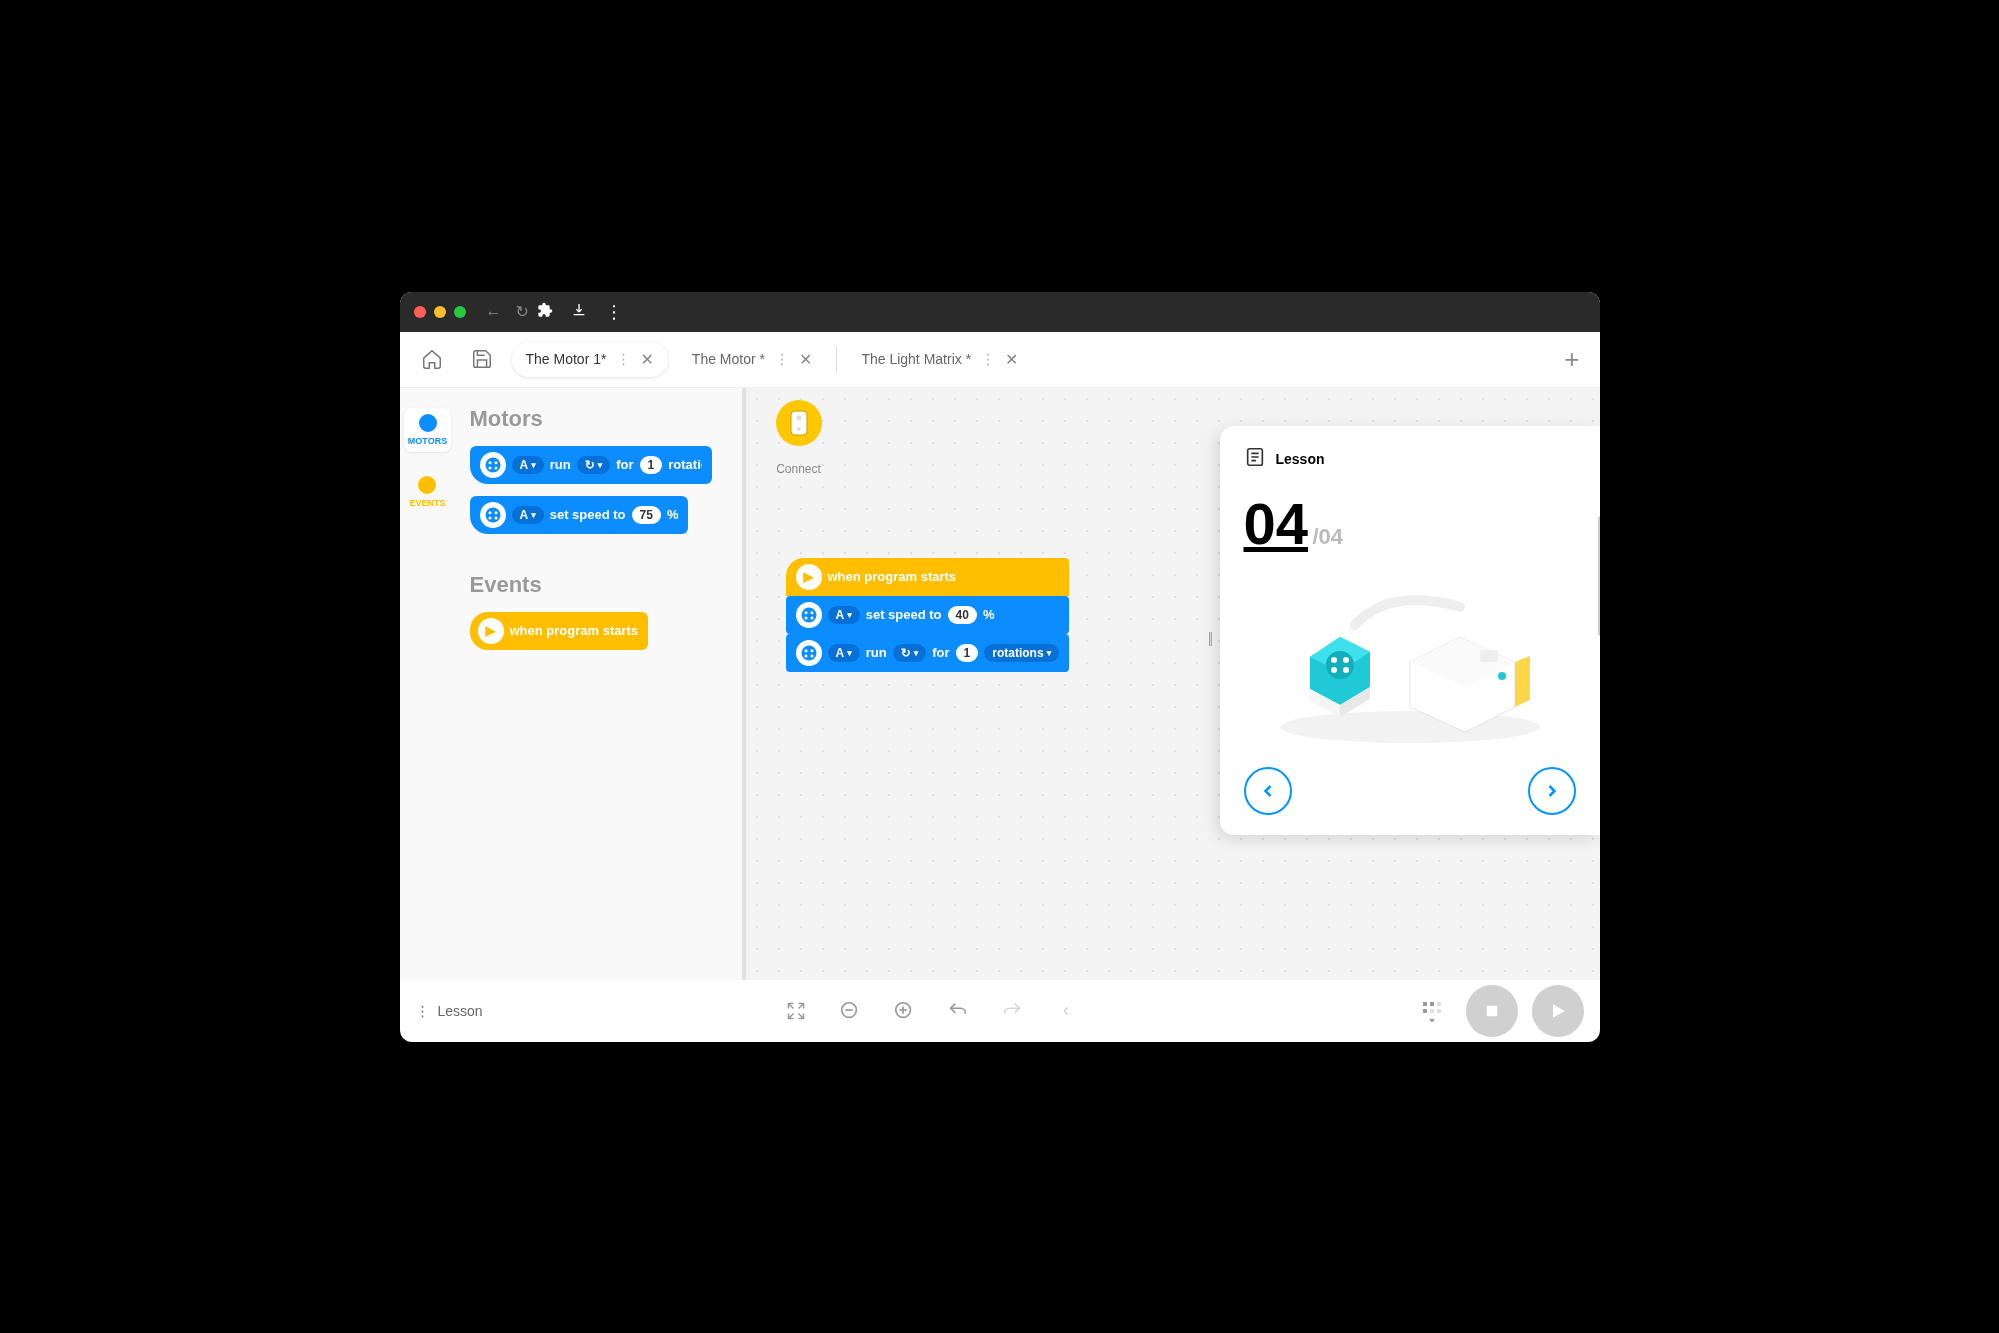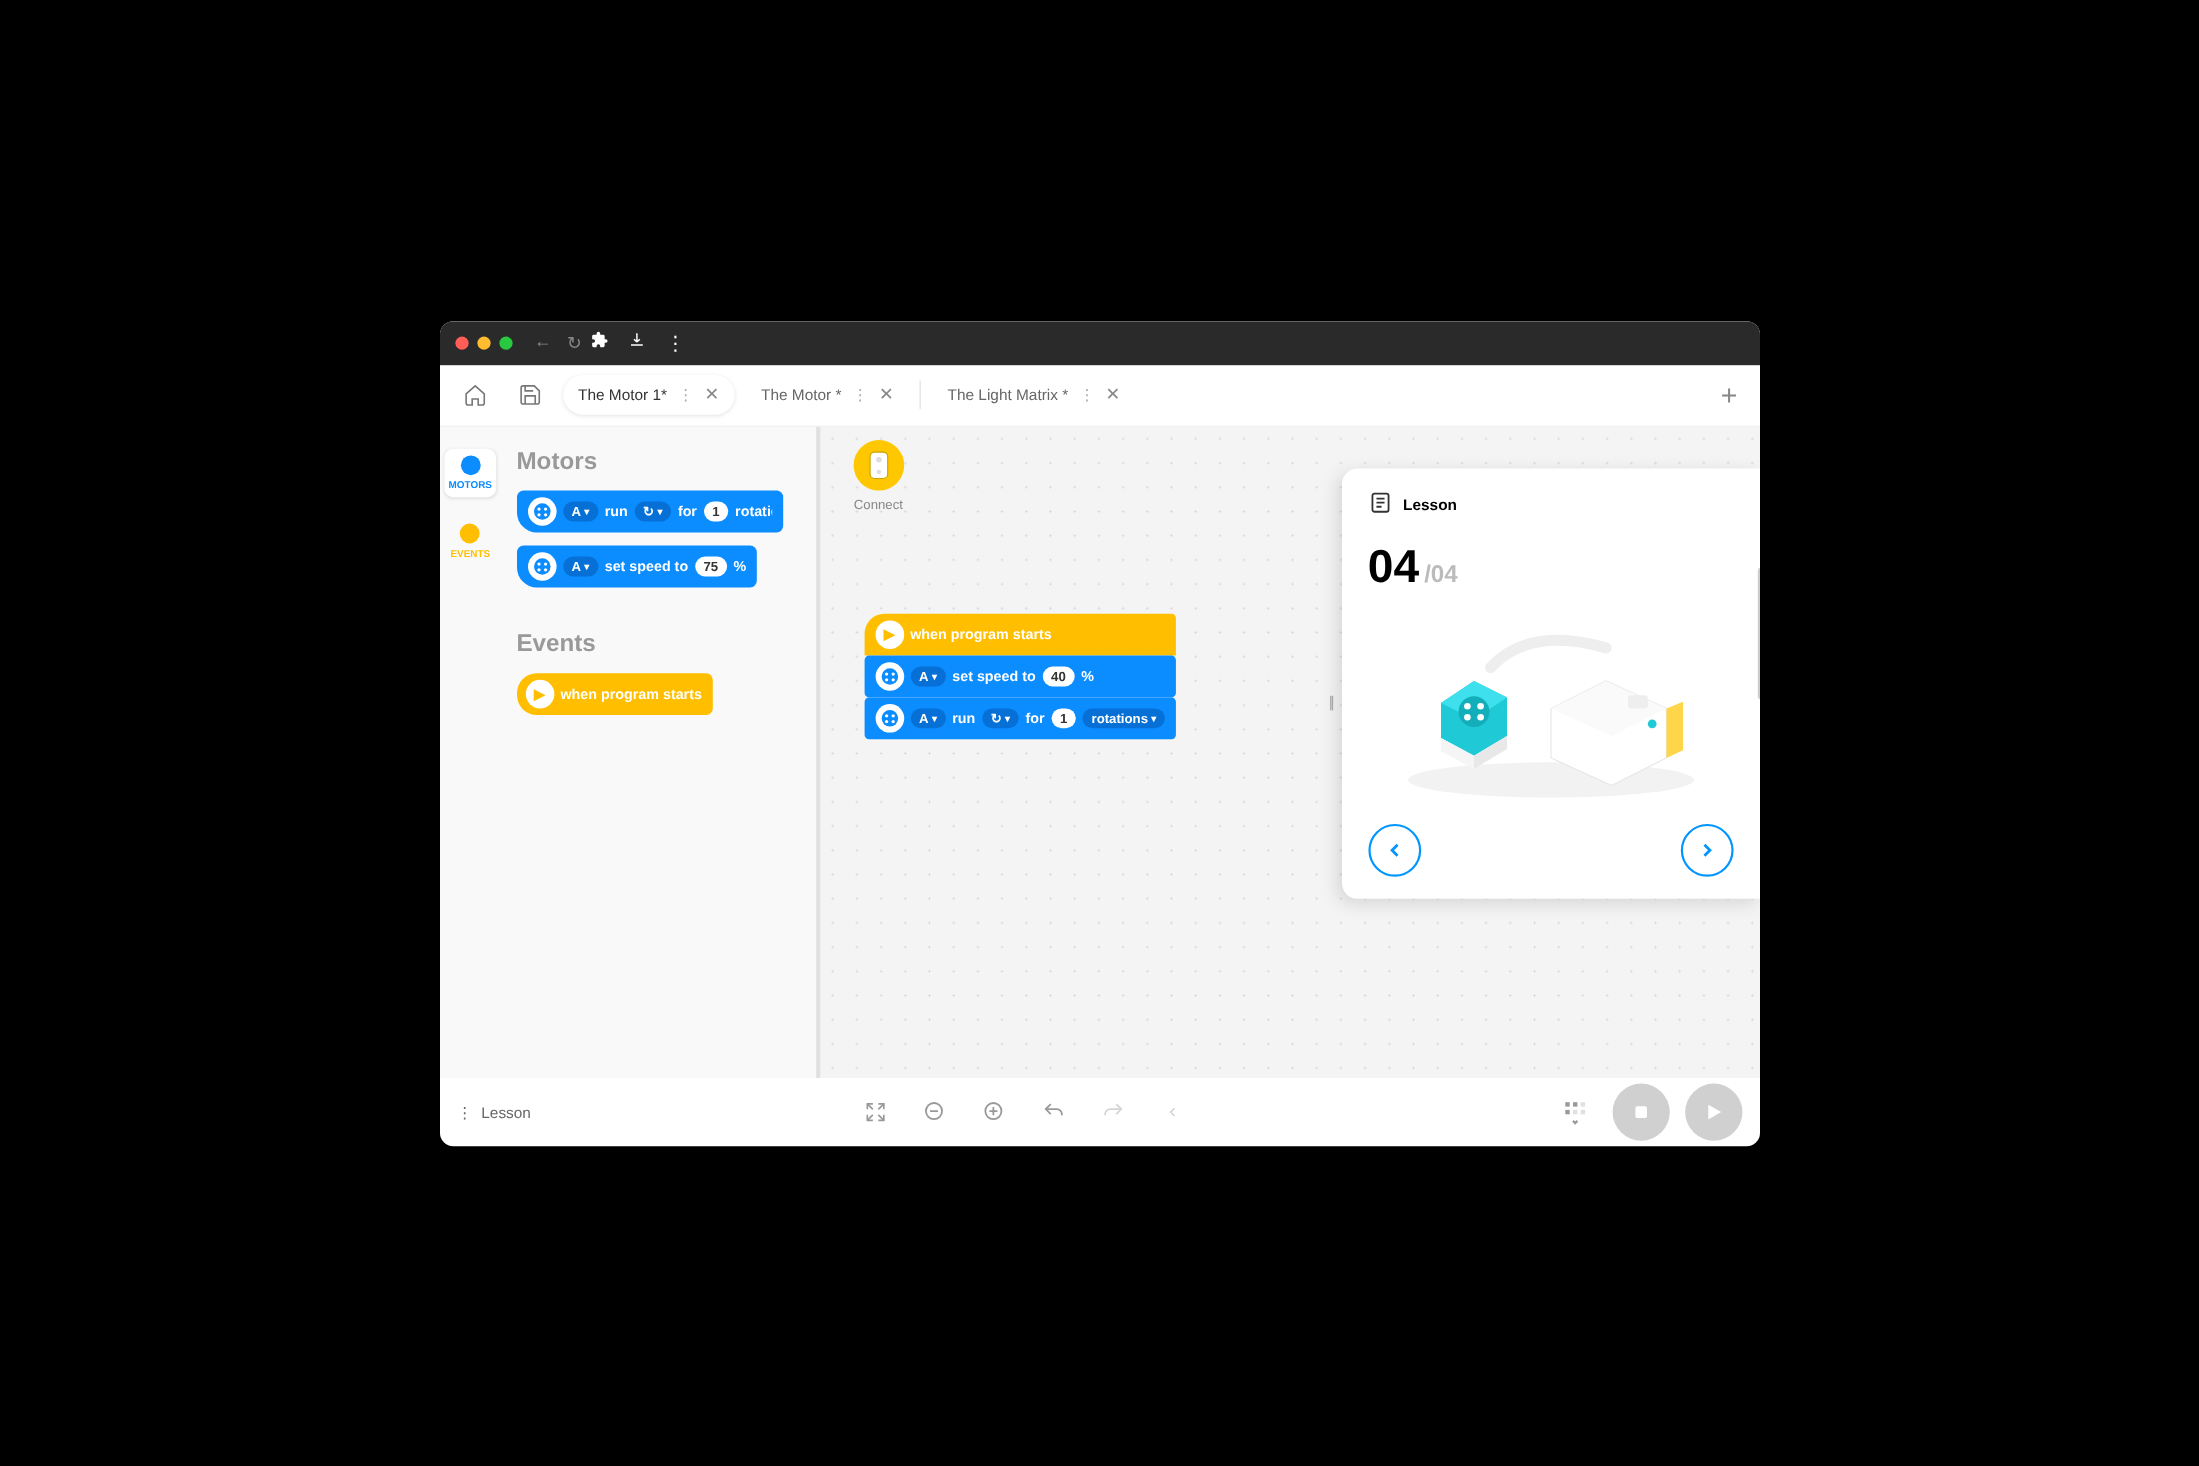--- a/index.html
+++ b/index.html
@@ -34,30 +34,30 @@
 .block { display: inline-flex; align-items: center; padding: 6px 10px; border-radius: 6px 6px 6px 18px; margin-bottom: 12px; color: #fff; font-size: 13px; font-weight: 600; gap: 6px; cursor: grab; position: relative; }
 .block.blue { background: #0b8cff; }
 .block.yellow-b { background: #ffbf00; }
 .block .motor-ic { width: 26px; height: 26px; background: #fff; border-radius: 50%; display: flex; align-items: center; justify-content: center; }
 .block .motor-ic svg { width: 18px; height: 18px; }
 .block .pill { background: #fff; color: #333; border-radius: 12px; padding: 2px 8px; font-size: 12px; }
 .block .drop { background: #0670d6; border-radius: 12px; padding: 2px 8px; font-size: 12px; display: inline-flex; align-items: center; gap: 3px; }
 .block .play-ic { width: 26px; height: 26px; background: #fff; border-radius: 50%; display: flex; align-items: center; justify-content: center; color: #ffbf00; }
 .hat-block { border-radius: 18px 6px 6px 18px; padding-left: 8px; }
 .canvas { flex: 1; background: #f4f4f4; position: relative; background-image: radial-gradient(circle, #ddd 1px, transparent 1px); background-size: 22px 22px; }
-.connect-btn { position: absolute; top: 12px; left: 30px; display: flex; flex-direction: column; align-items: center; gap: 6px; cursor: pointer; }
+.connect-btn { position: absolute; top: 12px; left: 30px; display: flex; flex-direction: column; align-items: center; gap: 16px; cursor: pointer; }
 .connect-circle { width: 46px; height: 46px; background: #ffc700; border-radius: 50%; display: flex; align-items: center; justify-content: center; }
 .connect-label { font-size: 12px; color: #888; }
 .stack { position: absolute; top: 170px; left: 40px; }
 .stack .block { display: flex; margin-bottom: 0; border-radius: 4px; }
 .stack .hat { border-radius: 18px 4px 0 0; }
 .lesson-panel { position: absolute; right: 0; top: 38px; width: 380px; background: #fff; border-radius: 14px 0 0 14px; box-shadow: -4px 4px 16px rgba(0,0,0,0.12); padding: 20px 24px; }
 .lesson-head { display: flex; align-items: center; gap: 10px; margin-bottom: 18px; }
 .lesson-head .lbl { font-weight: 600; font-size: 14px; }
-.step-num { font-size: 42px; font-weight: 800; }
+.step-num { font-size: 58px; font-weight: 800; text-decoration: underline; }
 .step-total { font-size: 22px; font-weight: 600; color: #bbb; }
 .lesson-img { height: 190px; display: flex; align-items: center; justify-content: center; margin: 10px 0; }
 .lesson-nav { display: flex; justify-content: space-between; margin-top: 8px; }
 .nav-circ { width: 48px; height: 48px; border: 2.5px solid #0095ff; border-radius: 50%; display: flex; align-items: center; justify-content: center; color: #0095ff; cursor: pointer; }
 .panel-handle { position: absolute; right: 382px; top: 230px; width: 16px; height: 40px; display:flex; align-items:center; justify-content:center; color:#aaa; cursor:pointer; font-size:14px; letter-spacing:-2px; }
 .bottom-bar { height: 62px; display: flex; align-items: center; padding: 0 16px; gap: 14px; }
 .palette-footer { width: 346px; display: flex; align-items: center; gap: 8px; color: #666; font-size: 14px; }
 .tool-btn { width: 40px; height: 40px; display: flex; align-items: center; justify-content: center; color: #999; cursor: pointer; border-radius: 50%; }
 .run-btn { width: 52px; height: 52px; border-radius: 50%; background: #d0d0d0; display: flex; align-items: center; justify-content: center; color: #fff; cursor: pointer; }
 .scroll-hint { position: absolute; right: -4px; top: 90px; width: 6px; height: 120px; background: #ccc; border-radius: 3px; }

